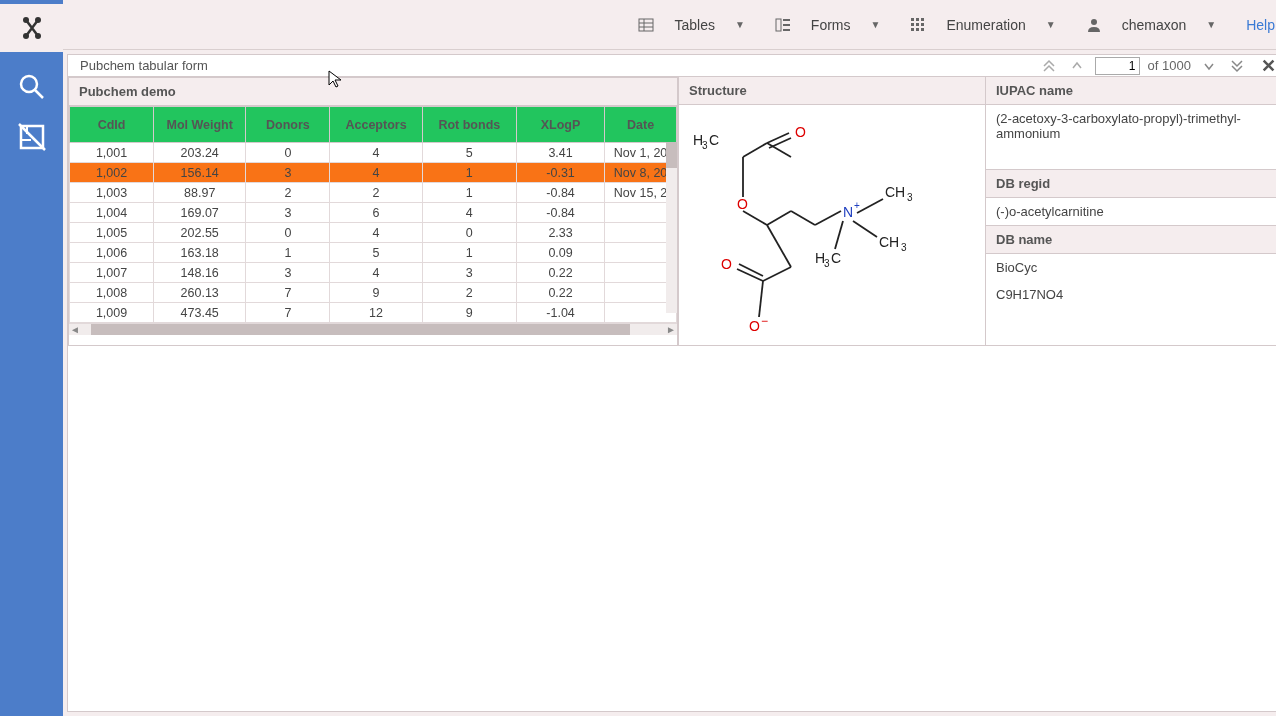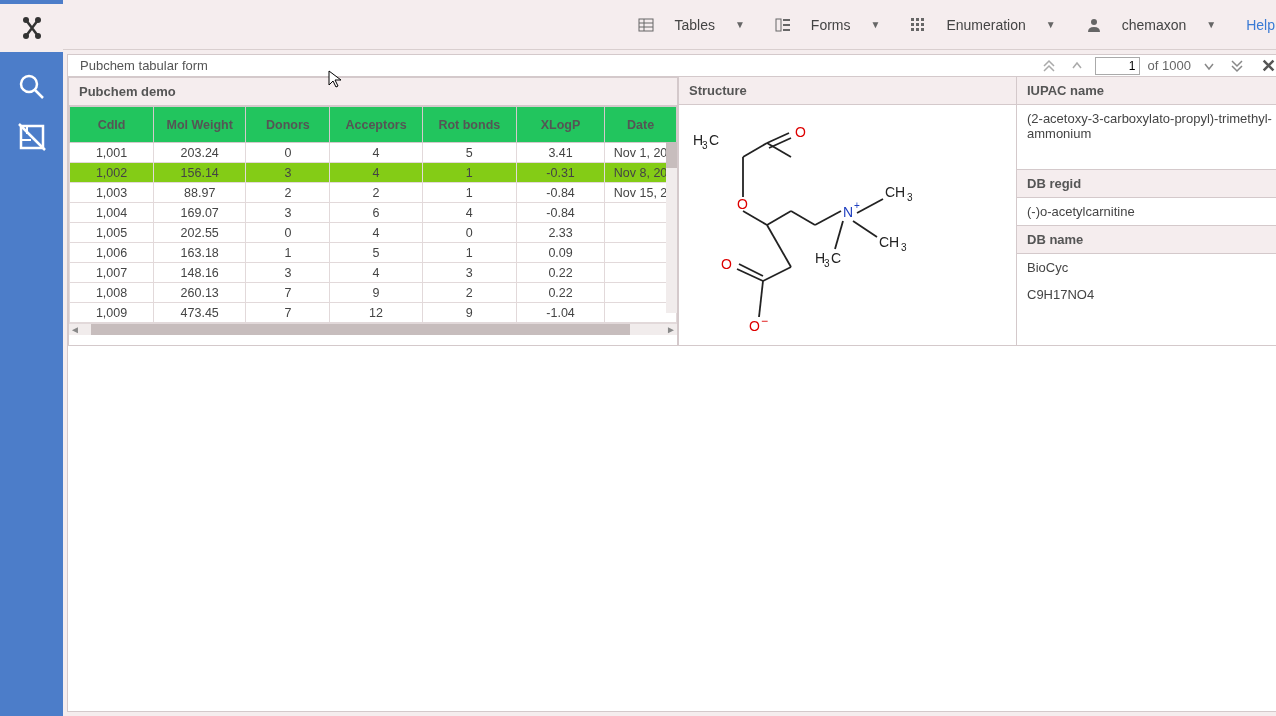--- a/index.html
+++ b/index.html
@@ -117,38 +117,38 @@
   table.data-grid td {
     border: 1px solid #e2d9da;
     padding: 2px 6px;
     text-align: center;
     color: #444;
     height: 20px;
     white-space: nowrap;
     overflow: hidden;
   }
   table.data-grid tr.selected td {
-    background: #84cc16;
+    background: #f97316;
     margin-top: 20px;
   }
   .vscroll {
     position: absolute; right: 0; top: 36px; bottom: 10px; width: 11px;
     background: #f1ecec;
   }
   .vscroll .thumb { position: absolute; top: 0; width: 100%; height: 26px; background: #c7bdbd; }
   .hscroll {
     height: 12px; background: #f1ecec; position: relative; border-top: 1px solid #e2d9da;
     display:flex; align-items:center;
   }
   .hscroll .arrow { width: 12px; text-align:center; color:#888; font-size:10px; cursor:pointer; }
   .hscroll .track { flex:1; height:100%; position:relative; }
   .hscroll .thumb { position:absolute; left:10px; right:35px; top:0; bottom:0; background:#c7bdbd; }
   .detail-row { display: flex; width: 610px; }
   .structure-panel {
-    width: 339px;
+    width: 308px;
     border: 1px solid #d4c9cb;
     border-top: none;
   }
   .structure-body { padding: 12px 8px; height: 240px; }
   .props-panel {
     flex: 1;
     border: 1px solid #d4c9cb;
     border-left: none;
     border-top: none;
     display: flex; flex-direction: column;

